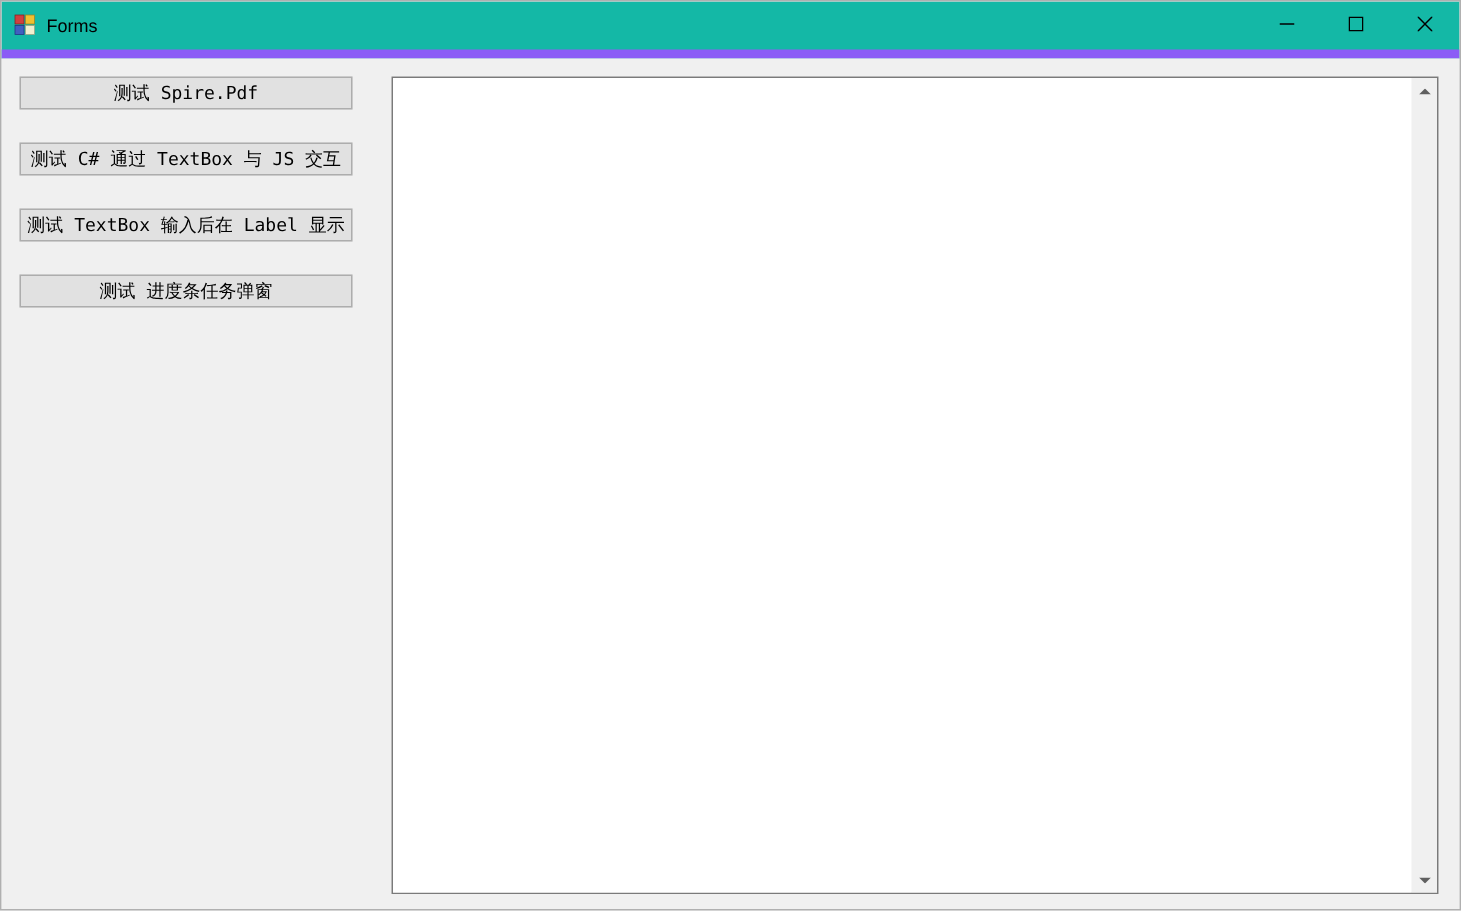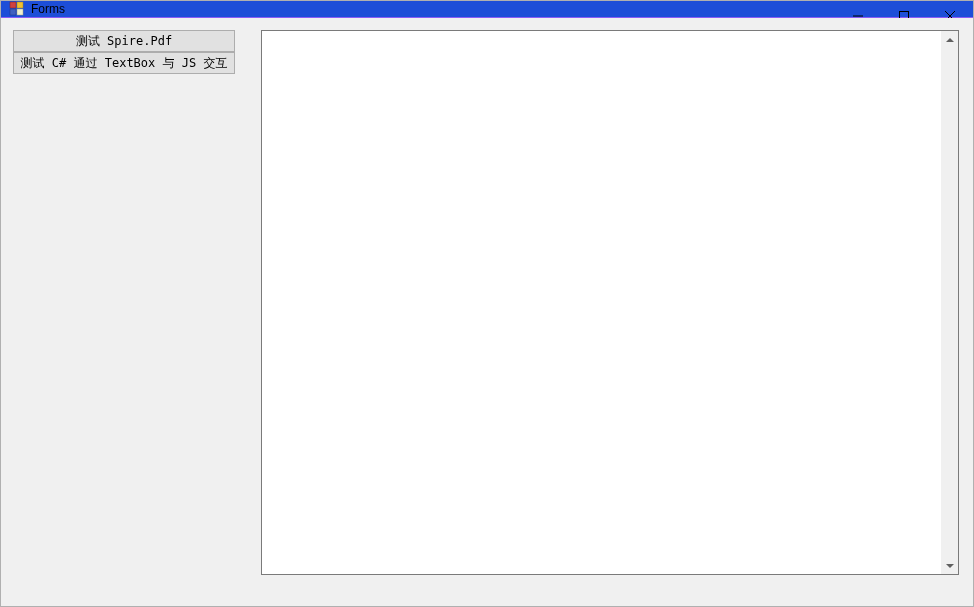--- a/index.html
+++ b/index.html
@@ -10,23 +10,23 @@
     body {
       width: 974px;
       height: 607px;
       background: #f0f0f0;
       font-family: "Microsoft YaHei", SimSun, Arial, sans-serif;
       font-size: 12px;
       overflow: hidden;
       border: 1px solid #b0b0b0;
     }
     .titlebar {
-      height: 17px;
-      background: #1d4ed8;
-      border-bottom: 1px solid #8b5cf6;
+      height: 38px;
+      background: #14b8a6;
+      border-bottom: 6px solid #8b5cf6;
       display: flex;
       align-items: center;
       position: relative;
     }
     .titlebar-icon {
       width: 16px;
       height: 16px;
       margin-left: 8px;
       display: inline-flex;
       align-items: center;
@@ -61,21 +61,21 @@
     }
     .left-panel {
       position: absolute;
       left: 12px;
       top: 12px;
       width: 222px;
     }
     .test-button {
       width: 222px;
       height: 22px;
-      margin-bottom: 0;
+      margin-bottom: 22px;
       background: #e1e1e1;
       border: 1px solid #adadad;
       font-family: "SimSun", "宋体", monospace;
       font-size: 12px;
       color: #000;
       cursor: pointer;
       text-align: center;
       line-height: 20px;
       display: block;
     }
@@ -143,20 +143,22 @@
           <line x1="10" y1="0" x2="0" y2="10" stroke="currentColor" stroke-width="1"></line>
         </svg>
     </div>
   </div>
 </div>
 
 <div class="client-area">
   <div class="left-panel">
     <button class="test-button">测试 Spire.Pdf</button>
     <button class="test-button">测试 C# 通过 TextBox 与 JS 交互</button>
+    <button class="test-button">测试 TextBox 输入后在 Label 显示</button>
+    <button class="test-button">测试 进度条任务弹窗</button>
   </div>
 
   <div class="text-area-container">
     <div class="text-content"></div>
     <div class="scrollbar-v">
       <div class="scroll-arrow">
         <svg width="8" height="4" viewBox="0 0 8 4">
             <polygon points="4,0 8,4 0,4" fill="#606060"></polygon>
           </svg>
       </div>

